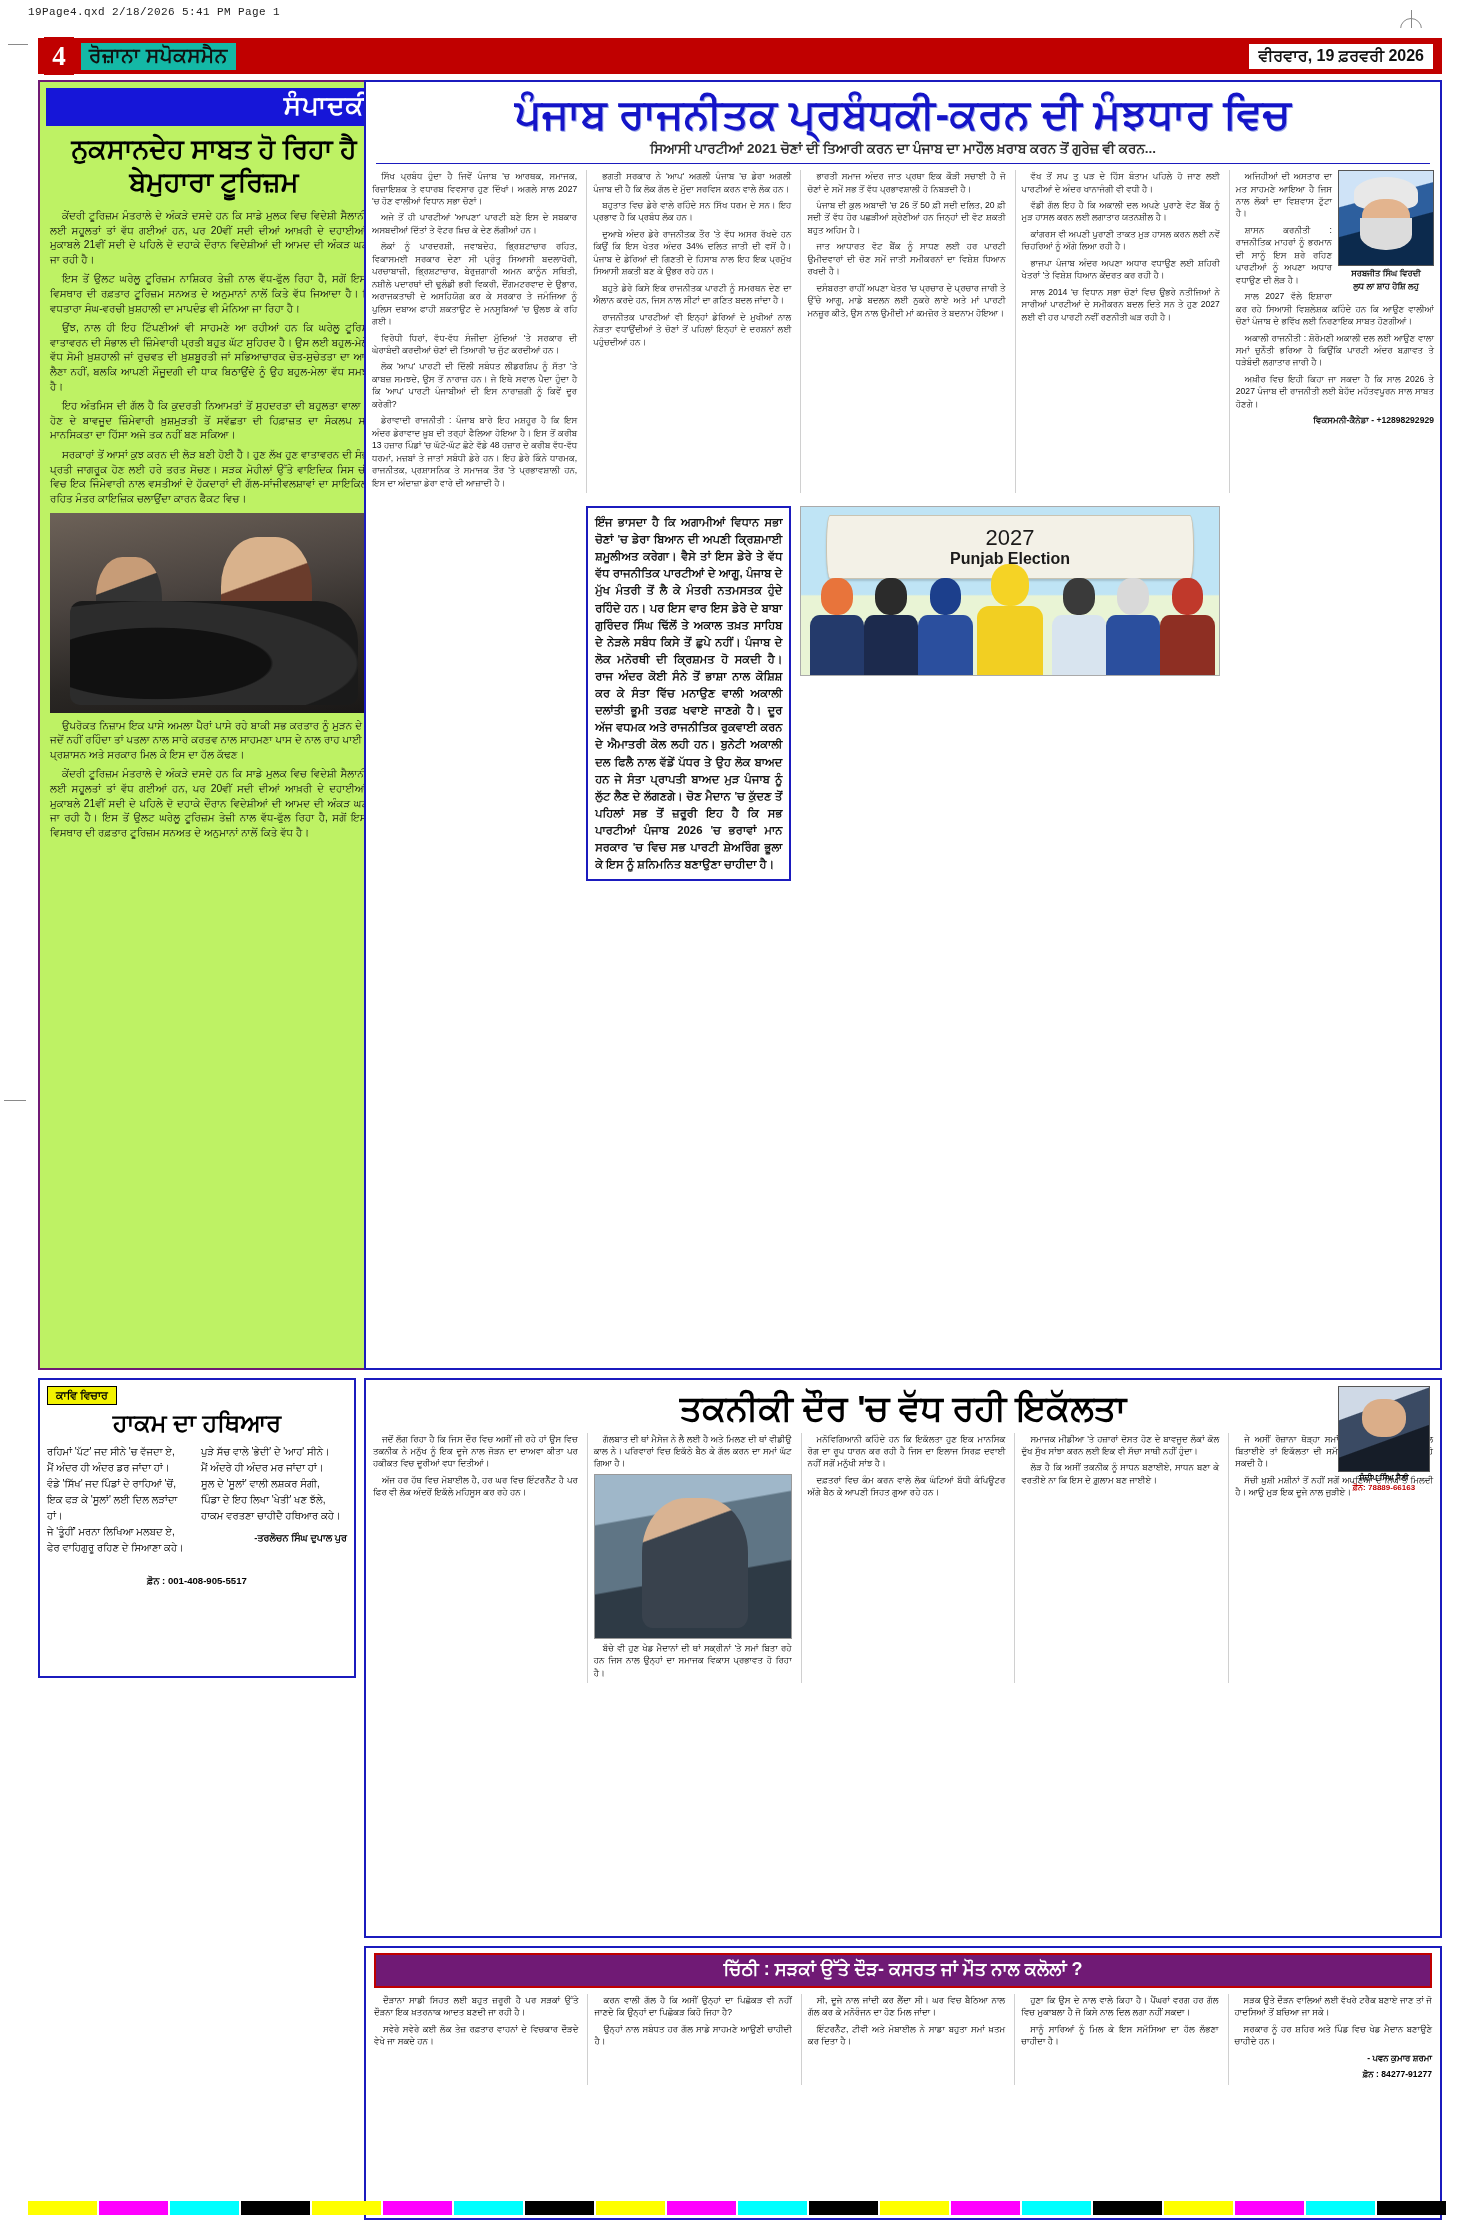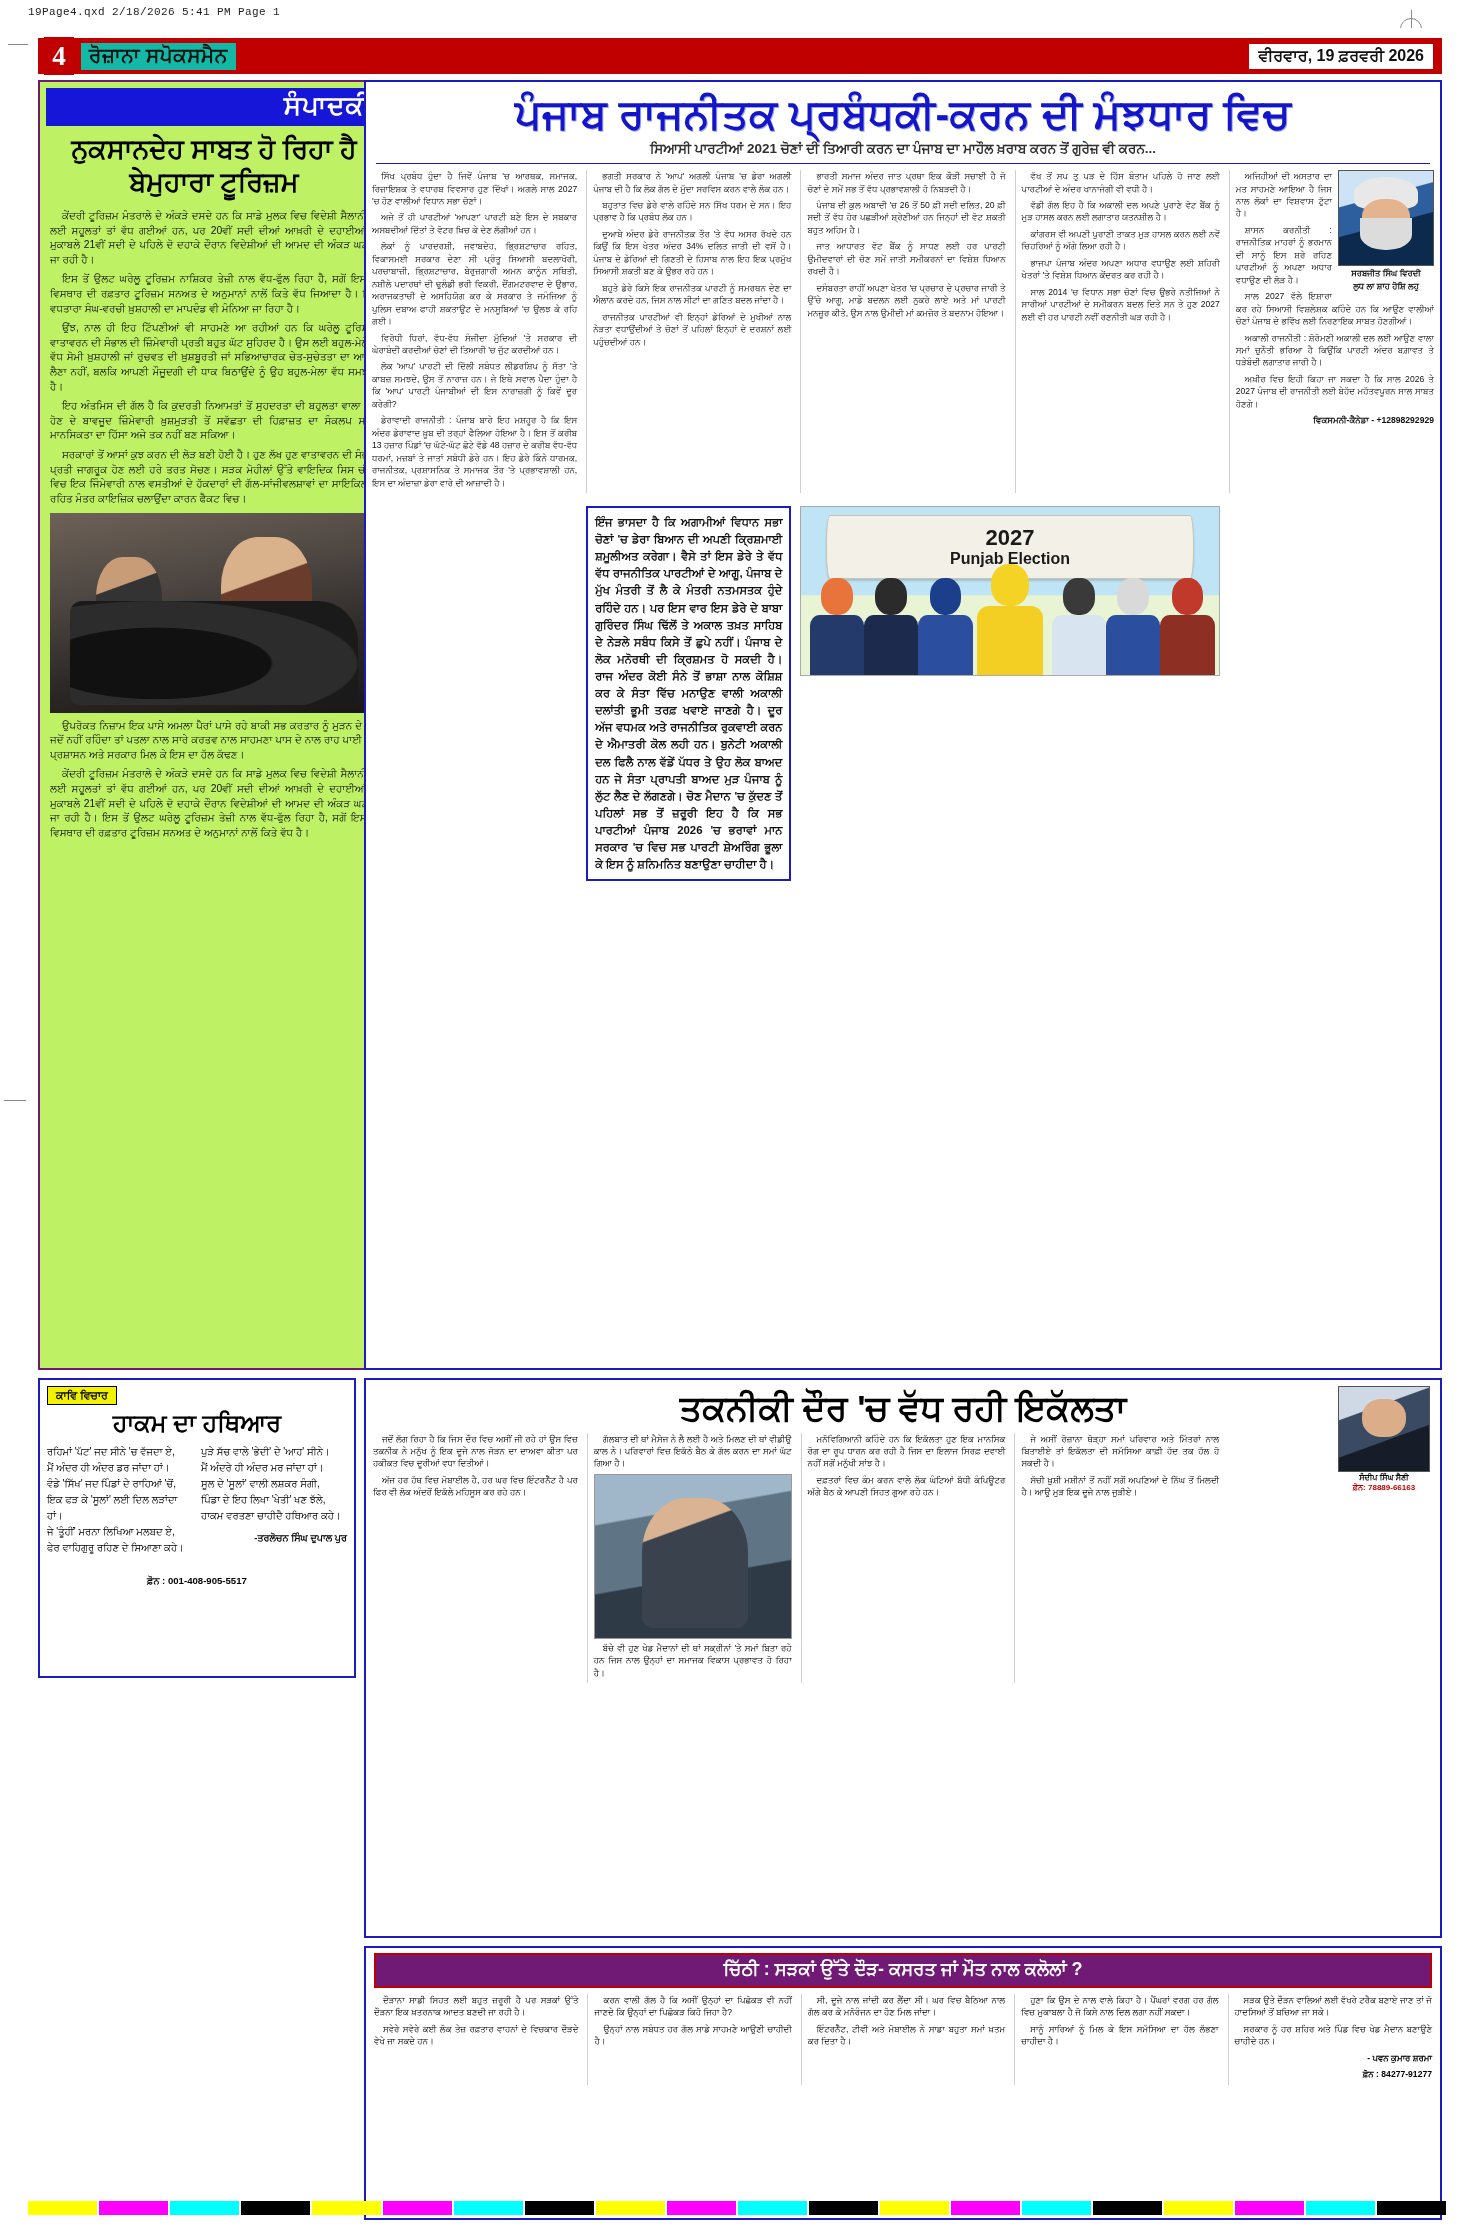--- a/index.html
+++ b/index.html
@@ -181,21 +181,21 @@
     background:linear-gradient(180deg,#bfe4f5 0 52%, #e9f4d5 53% 100%);
     border:1px solid #aaa; position:relative; overflow:hidden;
   }
   .banner {
     position:absolute; left:6%; top:5%; width:88%; height:38%;
     background:#f3f1e7; border:1px solid #c9c4b2;
     border-radius:4px/30px;
     box-shadow:0 2px 2px rgba(0,0,0,.15);
     display:flex; flex-direction:column; align-items:center; justify-content:center;
   }
-  .banner .yr { font-size:22px; font-weight:bold; color:#1a1a1a; line-height:1; }
+  .banner .yr { font-size:22px; font-weight:normal; color:#1a1a1a; line-height:1; }
   .banner .ev { font-size:16px; font-weight:bold; color:#1a1a1a; line-height:1.2; }
   .cand { position:absolute; bottom:0; width:13%; height:58%; }
   .cand .head { width:58%; height:38%; margin:0 auto; border-radius:45%; }
   .cand .body { width:100%; height:62%; border-radius:18% 18% 0 0; }
 
   
   .story2 {
     position:absolute; left:326px; top:1298px; right:0; height:560px;
     border:2px solid #1b1bbe; background:#fff; padding:5px 7px;
   }
@@ -430,20 +430,24 @@
         <div class="col-sep">
           <p>ਗੱਲਬਾਤ ਦੀ ਥਾਂ ਮੈਸੇਜ ਨੇ ਲੈ ਲਈ ਹੈ ਅਤੇ ਮਿਲਣ ਦੀ ਥਾਂ ਵੀਡੀਉ ਕਾਲ ਨੇ। ਪਰਿਵਾਰਾਂ ਵਿਚ ਇਕੱਠੇ ਬੈਠ ਕੇ ਗੱਲ ਕਰਨ ਦਾ ਸਮਾਂ ਘੱਟ ਗਿਆ ਹੈ।</p>
           <div class="story2-photo">
             <div class="man"></div>
           </div>
           <p>ਬੱਚੇ ਵੀ ਹੁਣ ਖੇਡ ਮੈਦਾਨਾਂ ਦੀ ਥਾਂ ਸਕ੍ਰੀਨਾਂ 'ਤੇ ਸਮਾਂ ਬਿਤਾ ਰਹੇ ਹਨ ਜਿਸ ਨਾਲ ਉਨ੍ਹਾਂ ਦਾ ਸਮਾਜਕ ਵਿਕਾਸ ਪ੍ਰਭਾਵਤ ਹੋ ਰਿਹਾ ਹੈ।</p>
         </div>
         <div class="col-sep">
           <p>ਮਨੋਵਿਗਿਆਨੀ ਕਹਿੰਦੇ ਹਨ ਕਿ ਇਕੱਲਤਾ ਹੁਣ ਇਕ ਮਾਨਸਿਕ ਰੋਗ ਦਾ ਰੂਪ ਧਾਰਨ ਕਰ ਰਹੀ ਹੈ ਜਿਸ ਦਾ ਇਲਾਜ ਸਿਰਫ਼ ਦਵਾਈ ਨਹੀਂ ਸਗੋਂ ਮਨੁੱਖੀ ਸਾਂਝ ਹੈ।</p>
           <p>ਦਫ਼ਤਰਾਂ ਵਿਚ ਕੰਮ ਕਰਨ ਵਾਲੇ ਲੋਕ ਘੰਟਿਆਂ ਬੱਧੀ ਕੰਪਿਊਟਰ ਅੱਗੇ ਬੈਠ ਕੇ ਆਪਣੀ ਸਿਹਤ ਗੁਆ ਰਹੇ ਹਨ।</p>
+        </div>
+        <div class="col-sep">
+          <p>ਸਮਾਜਕ ਮੀਡੀਆ 'ਤੇ ਹਜ਼ਾਰਾਂ ਦੋਸਤ ਹੋਣ ਦੇ ਬਾਵਜੂਦ ਲੋਕਾਂ ਕੋਲ ਦੁੱਖ ਸੁੱਖ ਸਾਂਝਾ ਕਰਨ ਲਈ ਇਕ ਵੀ ਸੱਚਾ ਸਾਥੀ ਨਹੀਂ ਹੁੰਦਾ।</p>
+          <p>ਲੋੜ ਹੈ ਕਿ ਅਸੀਂ ਤਕਨੀਕ ਨੂੰ ਸਾਧਨ ਬਣਾਈਏ, ਸਾਧਨ ਬਣਾ ਕੇ ਵਰਤੀਏ ਨਾ ਕਿ ਇਸ ਦੇ ਗ਼ੁਲਾਮ ਬਣ ਜਾਈਏ।</p>
         </div>
         <div class="col-sep">
           <p>ਜੇ ਅਸੀਂ ਰੋਜ਼ਾਨਾ ਥੋੜ੍ਹਾ ਸਮਾਂ ਪਰਿਵਾਰ ਅਤੇ ਮਿੱਤਰਾਂ ਨਾਲ ਬਿਤਾਈਏ ਤਾਂ ਇਕੱਲਤਾ ਦੀ ਸਮੱਸਿਆ ਕਾਫ਼ੀ ਹੱਦ ਤਕ ਹੱਲ ਹੋ ਸਕਦੀ ਹੈ।</p>
           <p>ਸੱਚੀ ਖ਼ੁਸ਼ੀ ਮਸ਼ੀਨਾਂ ਤੋਂ ਨਹੀਂ ਸਗੋਂ ਅਪਣਿਆਂ ਦੇ ਨਿੱਘ ਤੋਂ ਮਿਲਦੀ ਹੈ। ਆਉ ਮੁੜ ਇਕ ਦੂਜੇ ਨਾਲ ਜੁੜੀਏ।</p>
         </div>
       </div>
     </div>
 
     <div class="poll-box">
       <div class="poll-banner">ਚਿੱਠੀ : ਸੜਕਾਂ ਉੱਤੇ ਦੌੜ- ਕਸਰਤ ਜਾਂ ਮੌਤ ਨਾਲ ਕਲੋਲਾਂ ?</div>

